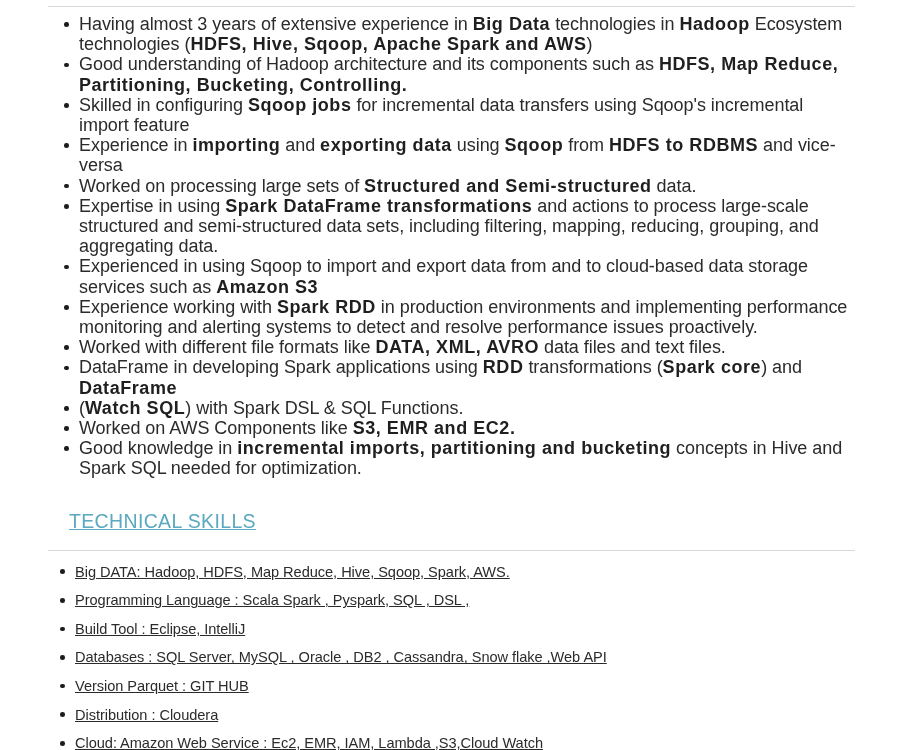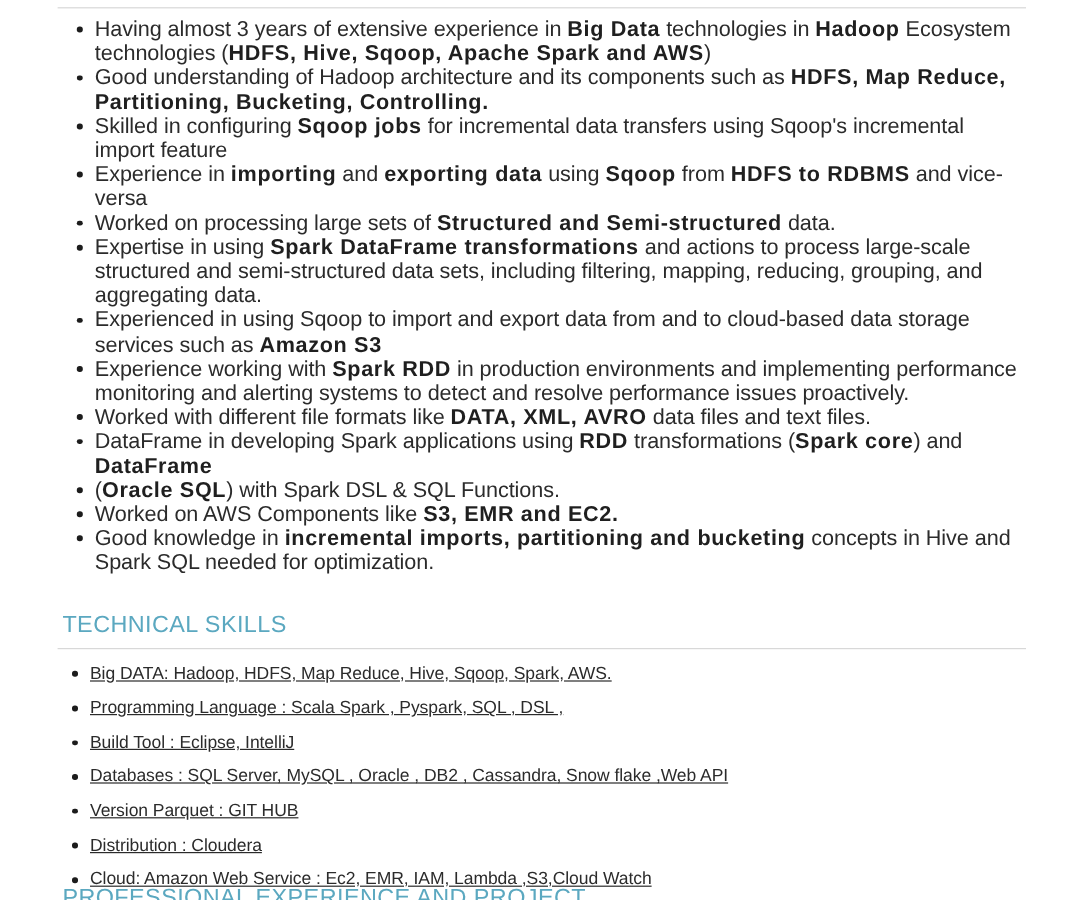--- a/index.html
+++ b/index.html
@@ -85,22 +85,23 @@
   .skills-block > ul.bullets > li::before {
     top: 6.8px;
   }
 
   
   .section-heading {
     font-size: 19.5px;
     letter-spacing: 0.35px;
     color: #5ba8c0;
     font-weight: 400;
-    margin: 0;
+    margin: 17px;
     padding-left: 52px;
+    text-decoration: underline;
   }
   .heading-wrap { margin-top: 31px; }
   .heading-wrap .rule { margin-top: 7px; }
 
   .heading-wrap-bottom {
     position: absolute;
     left: 0;
     top: 731px;
     width: 900px;
   }
@@ -127,21 +128,21 @@
         <li><span>Having almost 3 years of extensive experience in </span><b>Big Data</b><span> technologies in </span><b>Hadoop</b><span> Ecosystem technologies (</span><b>HDFS, Hive, Sqoop, Apache Spark and AWS</b><span>)</span></li>
         <li><span>Good understanding of Hadoop architecture and its components such as </span><b>HDFS, Map Reduce, Partitioning, Bucketing, Controlling.</b></li>
         <li><span>Skilled in configuring </span><b>Sqoop jobs</b><span> for incremental data transfers using Sqoop's incremental import feature</span></li>
         <li><span>Experience in </span><b>importing</b><span> and </span><b>exporting data</b><span> using </span><b>Sqoop</b><span> from </span><b>HDFS to RDBMS</b><span> and vice-versa</span></li>
         <li><span>Worked on processing large sets of </span><b>Structured and Semi-structured</b><span> data.</span></li>
         <li><span>Expertise in using </span><b>Spark DataFrame transformations</b><span> and actions to process large-scale structured and semi-structured data sets, including filtering, mapping, reducing, grouping, and aggregating data.</span></li>
         <li><span>Experienced in using Sqoop to import and export data from and to cloud-based data storage services such as </span><b>Amazon S3</b></li>
         <li><span>Experience working with </span><b>Spark RDD</b><span> in production environments and implementing performance monitoring and alerting systems to detect and resolve performance issues proactively.</span></li>
         <li><span>Worked with different file formats like </span><b>DATA, XML, AVRO</b><span> data files and text files.</span></li>
         <li><span>DataFrame in developing Spark applications using </span><b>RDD</b><span> transformations (</span><b>Spark core</b><span>) and </span><b>DataFrame</b></li>
-        <li><span>(</span><b>Oracle SQL</b><span>) with Spark DSL &amp; SQL Functions.</span></li>
+        <li><span>(</span><b>Watch SQL</b><span>) with Spark DSL &amp; SQL Functions.</span></li>
         <li><span>Worked on AWS Components like </span><b>S3, EMR and EC2.</b></li>
         <li><span>Good knowledge in </span><b>incremental imports, partitioning and bucketing</b><span> concepts in Hive and Spark SQL needed for optimization.</span></li>
       </ul>
   </div>
 
   <div class="heading-wrap">
     <h2 class="section-heading">TECHNICAL SKILLS</h2>
     <div class="rule"></div>
   </div>
 

